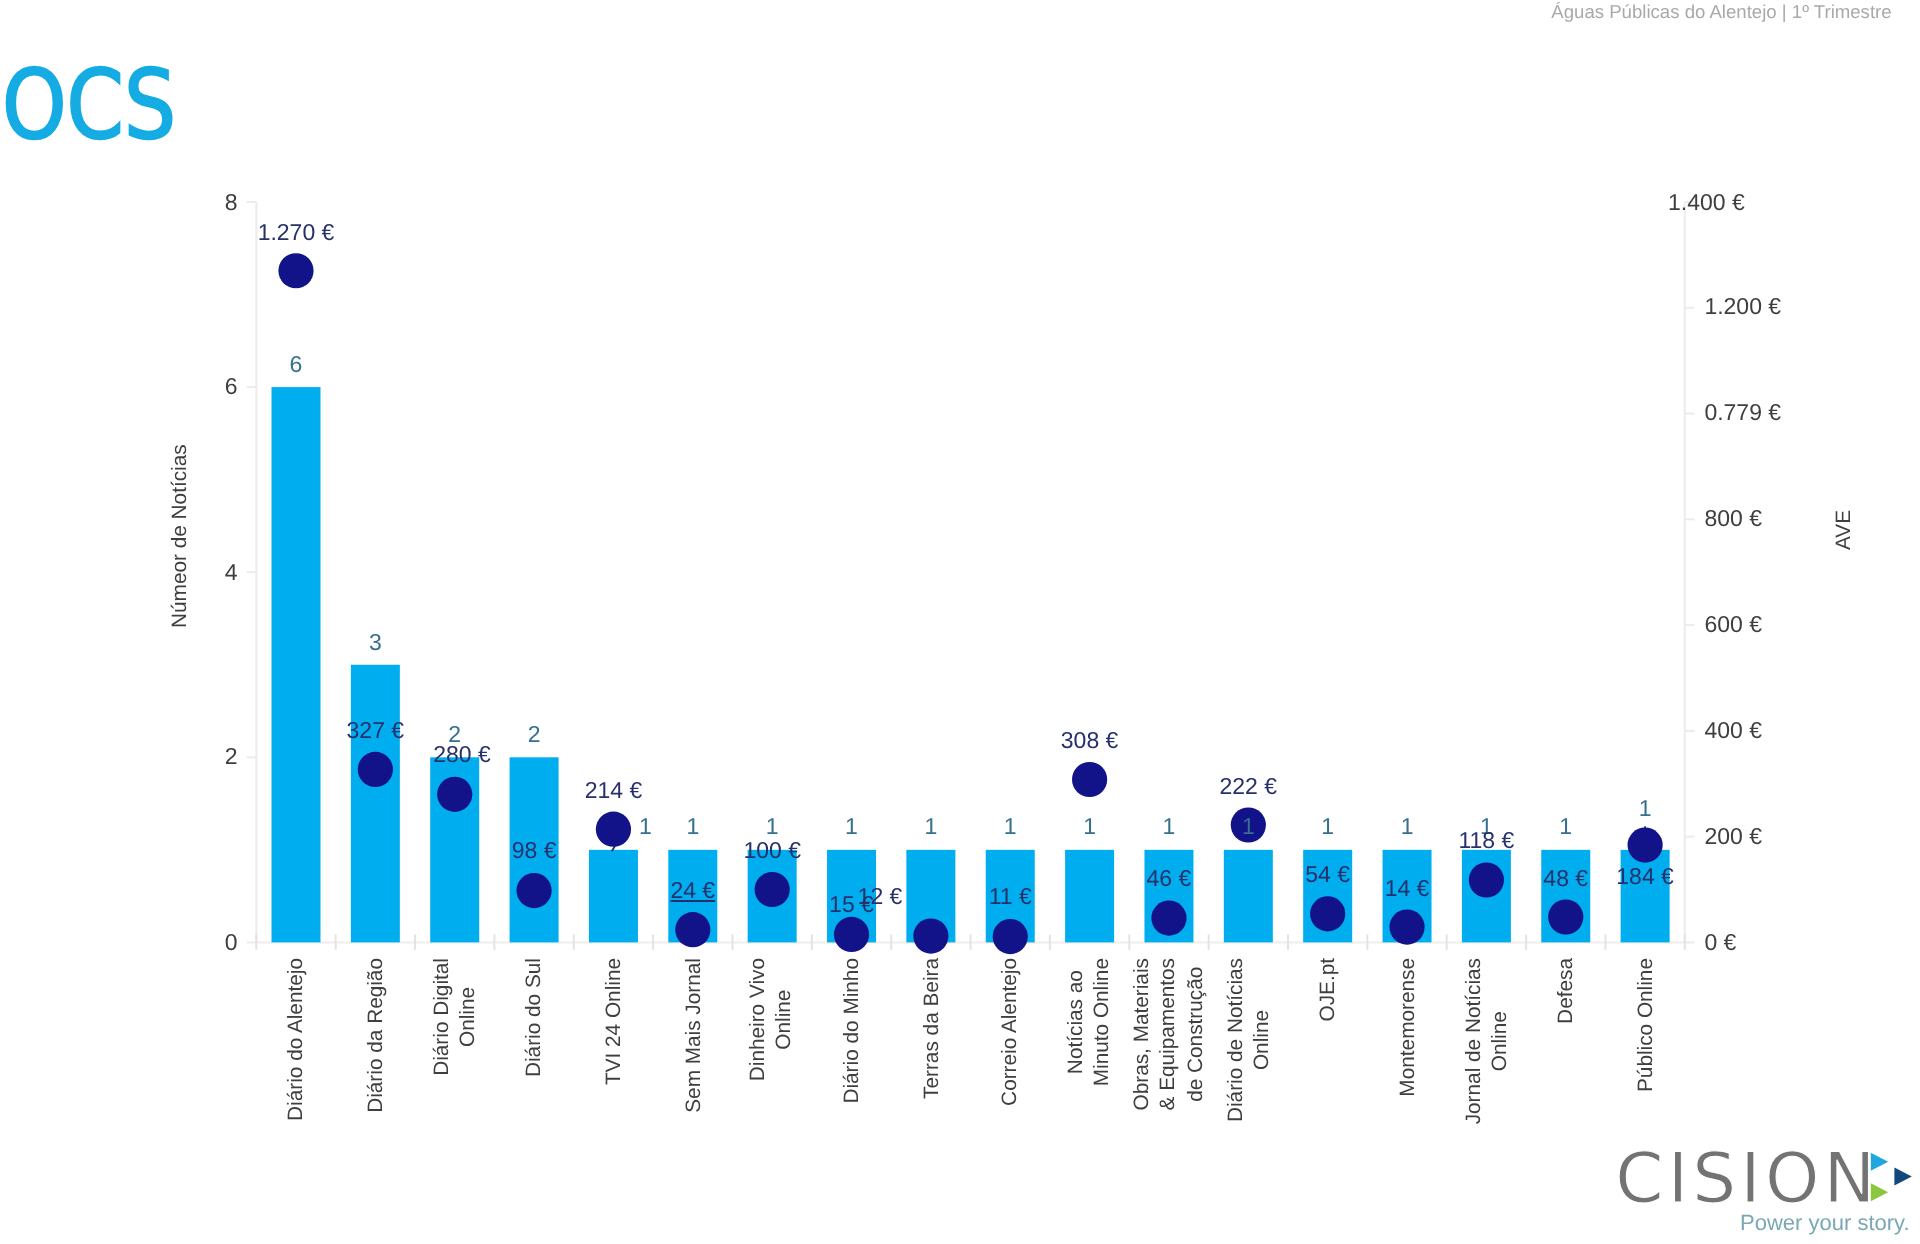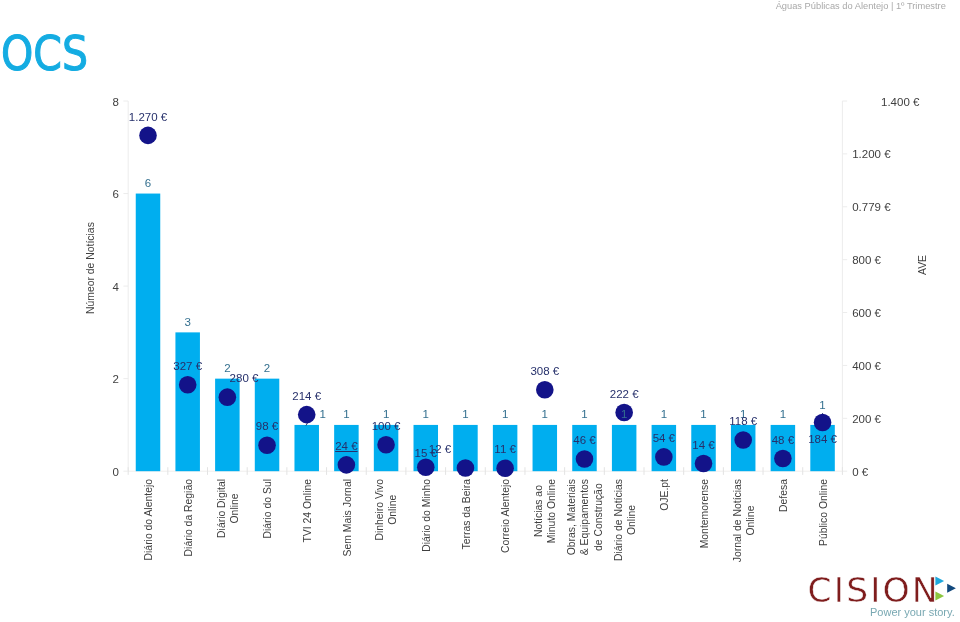--- a/index.html
+++ b/index.html
@@ -17,21 +17,21 @@
   
   .tickL{position:absolute;font-size:11.5px;color:#3f3f3f;text-align:right;white-space:nowrap;line-height:11.5px;}
   .tickR{position:absolute;font-size:11.5px;color:#3f3f3f;text-align:left;white-space:nowrap;line-height:11.5px;}
   .axttl{position:absolute;font-size:10.4px;color:#3f3f3f;white-space:nowrap;transform-origin:0 0;line-height:12px;}
 
   .cat{position:absolute;font-size:10.4px;color:#3f3f3f;white-space:pre;line-height:13.4px;text-align:center;}
 
   .barlbl{position:absolute;font-size:11.5px;color:#34708f;text-align:center;white-space:nowrap;line-height:11.5px;}
   .dotlbl{position:absolute;font-size:11.5px;color:#26306b;text-align:center;white-space:nowrap;line-height:11.5px;}
 
-  .logo-word{position:absolute;left:807.6px;top:572.6px;font-size:34.6px;color:#7f1d1d;font-family:"DejaVu Sans",sans-serif;font-weight:400;letter-spacing:2.1px;line-height:1;-webkit-text-stroke:0.5px #fff;}
+  .logo-word{position:absolute;left:807.6px;top:572.6px;font-size:34.6px;color:#737373;font-family:"DejaVu Sans",sans-serif;font-weight:400;letter-spacing:2.1px;line-height:1;-webkit-text-stroke:0.5px #fff;}
   .logo-tag{position:absolute;left:870px;top:605.9px;font-size:11px;color:#79a8b2;letter-spacing:0px;white-space:nowrap;}
 </style>
 </head>
 <body>
 
 <div id="root">
   <div class="hdr">Águas Públicas do Alentejo | 1º Trimestre</div>
   <div class="title">OCS</div>
 
   <svg id="plot" width="960" height="622">
@@ -115,21 +115,21 @@
       <div class="tickL" style="right: 841.2px; top: 281.6px;">4</div>
       <div class="tickL" style="right: 841.2px; top: 189.05px;">6</div>
       <div class="tickL" style="right: 841.2px; top: 96.5px;">8</div>
       <div class="tickR" style="left: 852.2px; top: 466.7px;">0 €</div>
       <div class="tickR" style="left: 852.2px; top: 413.814px;">200 €</div>
       <div class="tickR" style="left: 852.2px; top: 360.929px; text-align: right;">400 €</div>
       <div class="tickR" style="left: 852.2px; top: 308.043px;">600 €</div>
       <div class="tickR" style="left: 852.2px; top: 255.157px;">800 €</div>
       <div class="tickR" style="left: 852.2px; top: 202.271px;">0.779 €</div>
       <div class="tickR" style="left: 852.2px; top: 149.386px;">1.200 €</div>
-      <div class="tickR" style="left: 881px; top: 96.5px;">1.400 €</div>
+      <div class="tickR" style="left: 834px; top: 96.5px;">1.400 €</div>
       <div class="axttl" style="left: 85.2px; top: 313.5px; transform: rotate(-90deg);">Númeor de Notícias</div>
       <div class="axttl" style="left: 916.8px; top: 274.5px; transform: rotate(-90deg);">AVE</div>
       <div class="barlbl" style="left: 118px; top: 177.9px; width: 60px;">6</div>
       <div class="barlbl" style="left: 157.68px; top: 316.725px; width: 60px;">3</div>
       <div class="barlbl" style="left: 197.36px; top: 363px; width: 60px;">2</div>
       <div class="barlbl" style="left: 237.04px; top: 363px; width: 60px;">2</div>
       <div class="barlbl" style="left: 292.72px; top: 409.275px; width: 60px;">1</div>
       <div class="barlbl" style="left: 316.4px; top: 409.275px; width: 60px;">1</div>
       <div class="barlbl" style="left: 356.08px; top: 409.275px; width: 60px;">1</div>
       <div class="barlbl" style="left: 395.76px; top: 409.275px; width: 60px;">1</div>
@@ -138,21 +138,21 @@
       <div class="barlbl" style="left: 514.8px; top: 409.275px; width: 60px;">1</div>
       <div class="barlbl" style="left: 554.48px; top: 409.275px; width: 60px;">1</div>
       <div class="barlbl" style="left: 594.16px; top: 409.275px; width: 60px;">1</div>
       <div class="barlbl" style="left: 633.84px; top: 409.275px; width: 60px;">1</div>
       <div class="barlbl" style="left: 673.52px; top: 409.275px; width: 60px;">1</div>
       <div class="barlbl" style="left: 713.2px; top: 409.275px; width: 60px;">1</div>
       <div class="barlbl" style="left: 752.88px; top: 409.275px; width: 60px;">1</div>
       <div class="barlbl" style="left: 792.56px; top: 399.775px; width: 60px;">1</div>
       <div class="dotlbl" style="left: 108px; top: 111.576px; width: 80px;">1.270 €</div>
       <div class="dotlbl" style="left: 147.68px; top: 360.932px; width: 80px;">327 €</div>
-      <div class="dotlbl" style="left: 204px; top: 373.36px; width: 80px;">280 €</div>
+      <div class="dotlbl" style="left: 191px; top: 373.36px; width: 80px;">280 €</div>
       <div class="dotlbl" style="left: 227.04px; top: 421.486px; width: 80px;">98 €</div>
       <div class="dotlbl" style="left: 266.72px; top: 390.812px; width: 80px;">214 €</div>
       <div class="dotlbl" style="left: 306.4px; top: 441.054px; width: 80px; text-decoration: underline;">24 €</div>
       <div class="dotlbl" style="left: 346.08px; top: 420.957px; width: 80px;">100 €</div>
       <div class="dotlbl" style="left: 385.76px; top: 448px; width: 80px;">15 €</div>
       <div class="dotlbl" style="left: 400px; top: 444.227px; width: 80px;">12 €</div>
       <div class="dotlbl" style="left: 465.12px; top: 444.491px; width: 80px;">11 €</div>
       <div class="dotlbl" style="left: 504.8px; top: 365.956px; width: 80px;">308 €</div>
       <div class="dotlbl" style="left: 544.48px; top: 435.236px; width: 80px;">46 €</div>
       <div class="dotlbl" style="left: 584.16px; top: 388.697px; width: 80px;">222 €</div>

